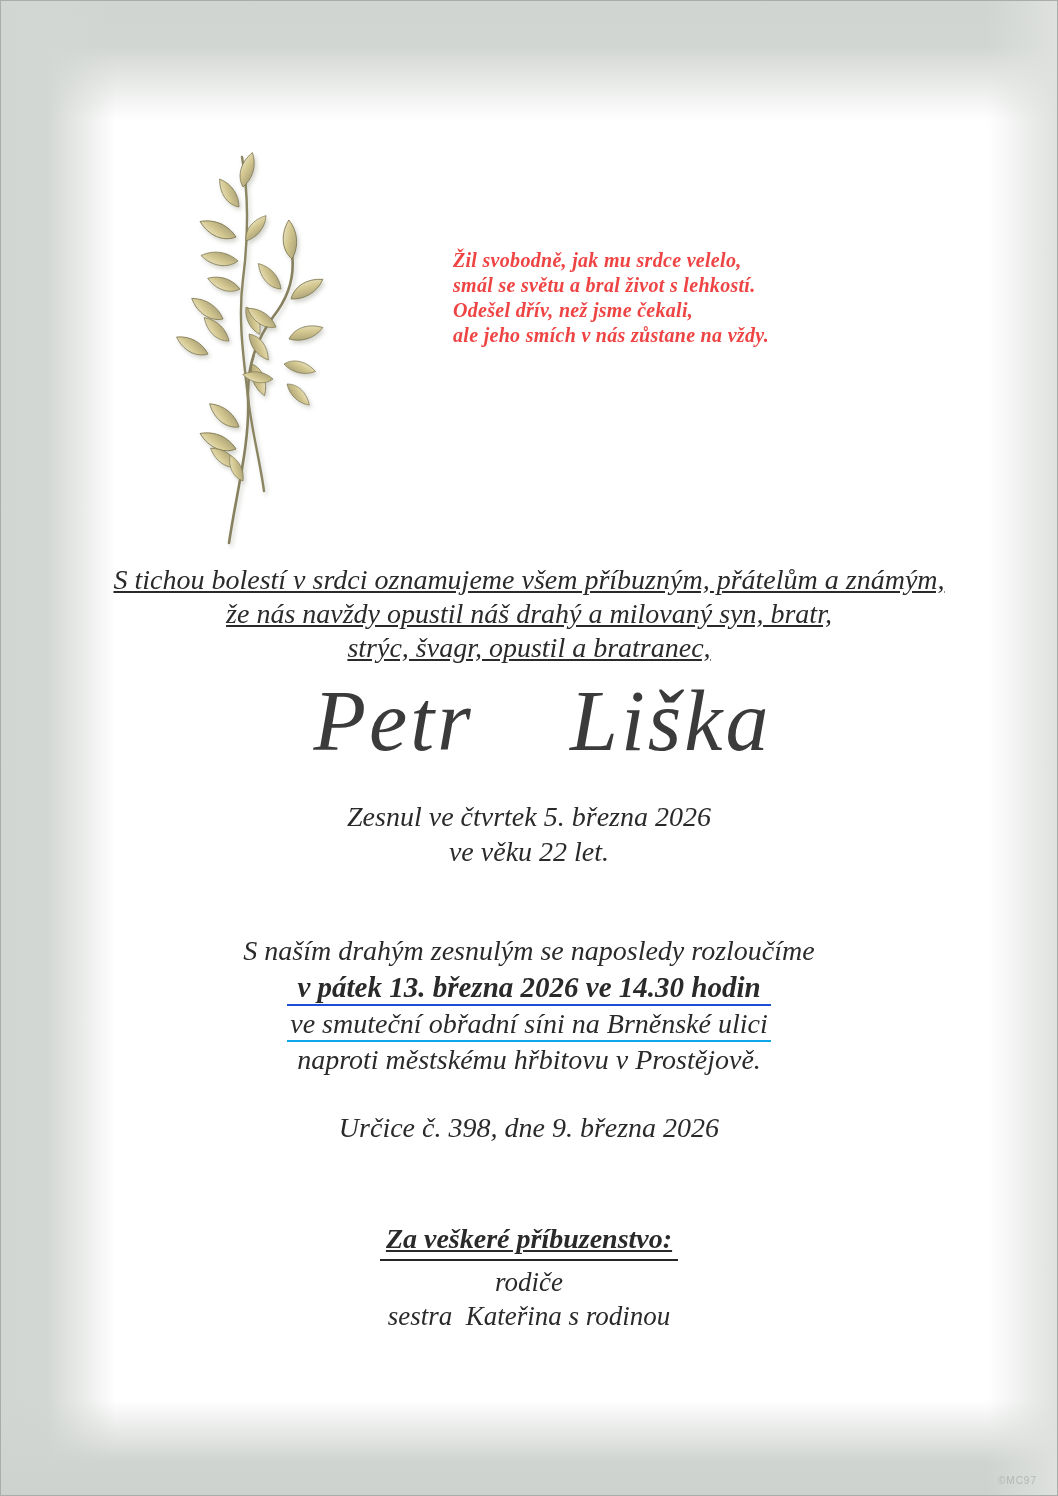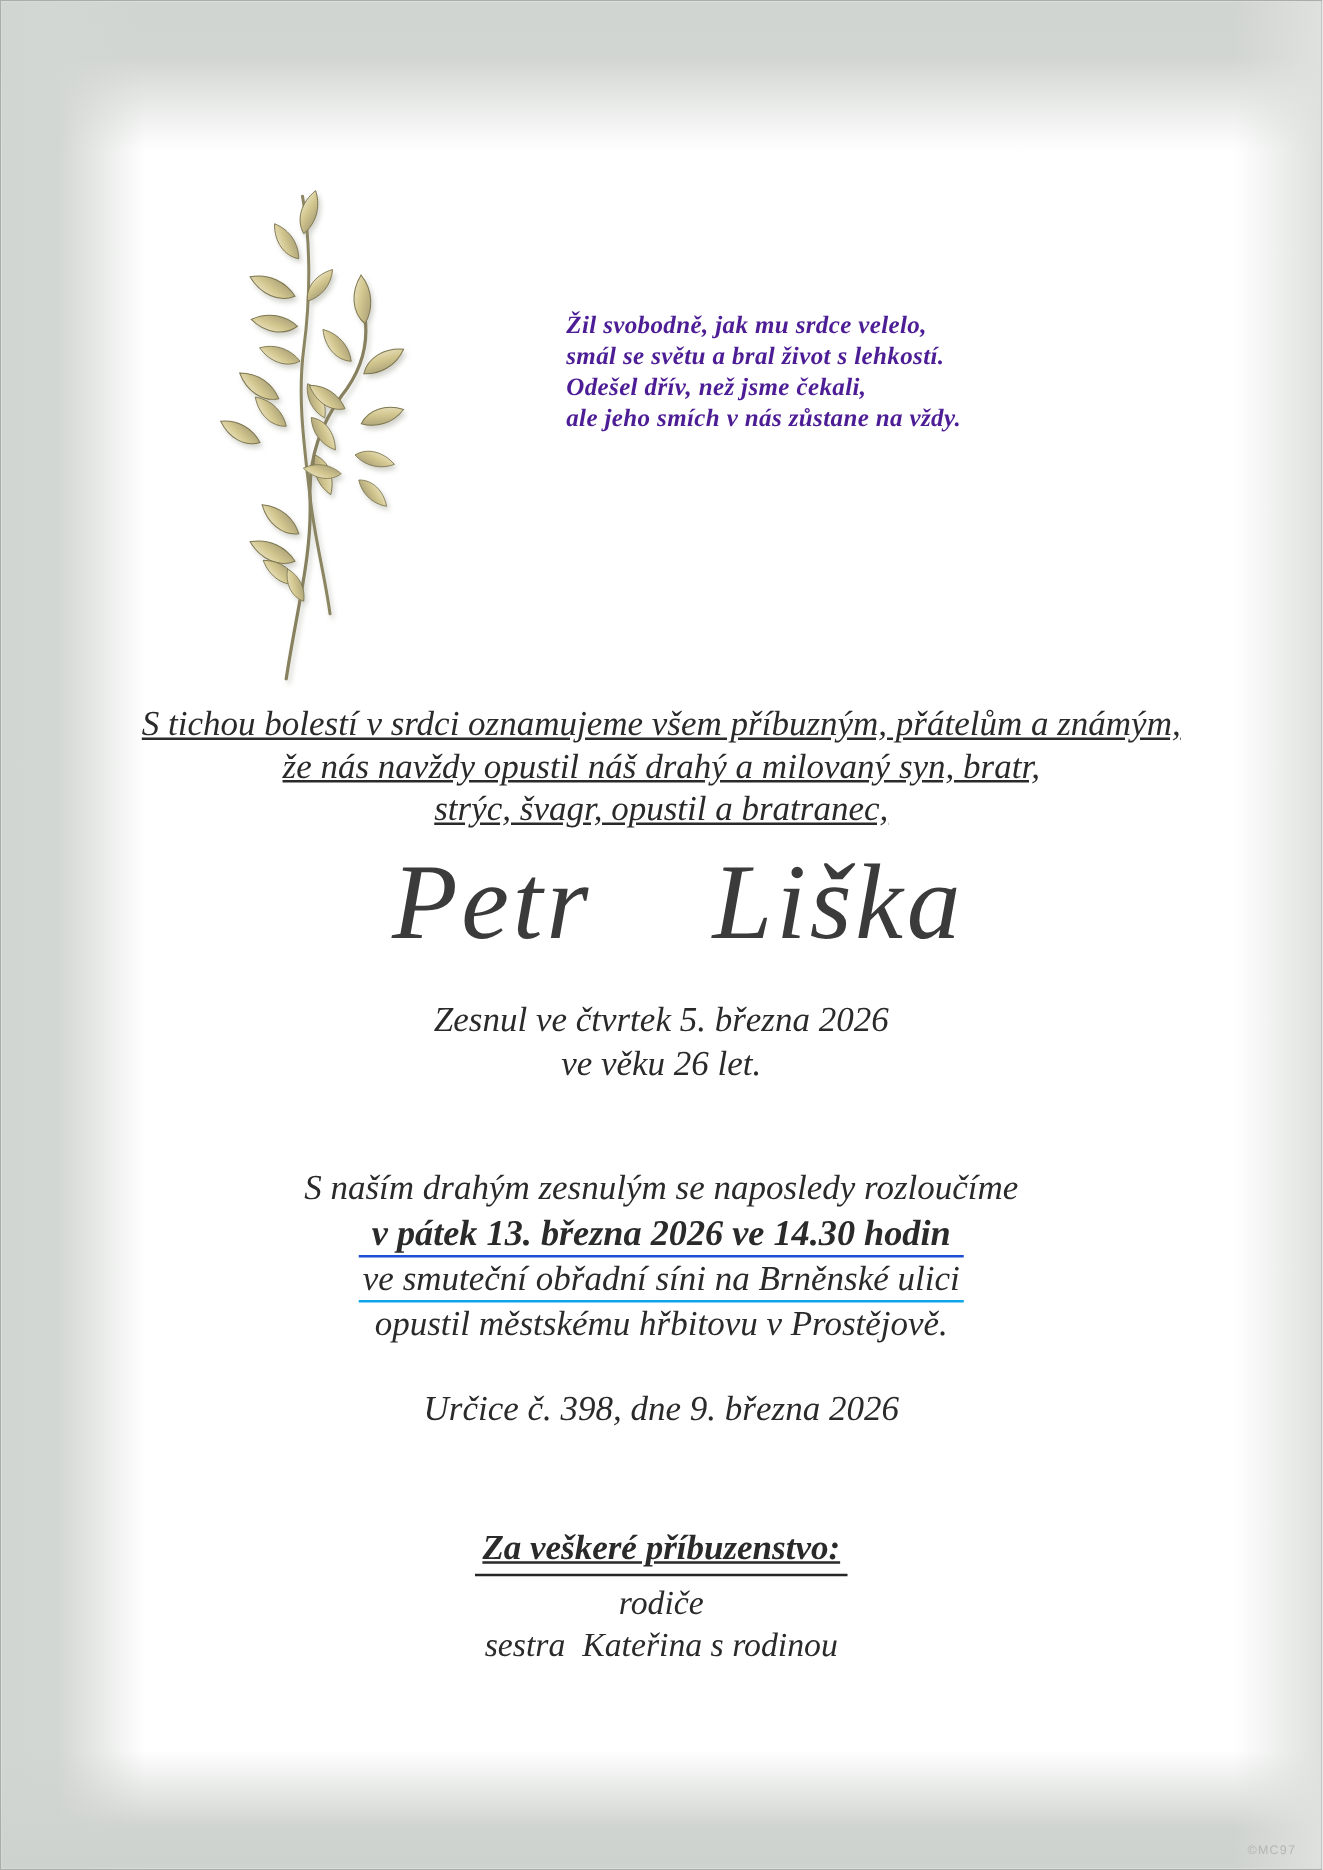--- a/index.html
+++ b/index.html
@@ -45,21 +45,21 @@
 
   
   .poem {
     position: absolute;
     left: 452px; top: 247px;
     font-style: italic;
     font-weight: bold;
     font-size: 20px;
     line-height: 25px;
     letter-spacing: 0.3px;
-    color: #4c1d95;
+    color: #ef4444;
     white-space: nowrap;
   }
 
   
   .main {
     position: absolute;
     left: 0; right: 0; top: 562px;
     text-align: center;
     font-style: italic;
     font-size: 28px;
@@ -173,32 +173,32 @@
         <div>S tichou bolestí v srdci oznamujeme všem příbuzným, přátelům a známým,</div>
         <div>že nás navždy opustil náš drahý a milovaný syn, bratr,</div>
         <div>strýc, švagr, opustil a bratranec,</div>
       </div>
 
 
       <div class="deceased-name">Petr Liška</div>
 
       <div class="death-info">
         <div>Zesnul ve čtvrtek 5. března 2026</div>
-        <div>ve věku 26 let.</div>
+        <div>ve věku 22 let.</div>
       </div>
 
       <div class="farewell">
         <div>S naším drahým zesnulým se naposledy rozloučíme</div>
         <div>
           <span class="farewell-strong u-thick">v pátek 13. března 2026 ve 14.30 hodin</span>
         </div>
         <div>
           <span class="u-thin">ve smuteční obřadní síni na Brněnské ulici</span>
         </div>
-        <div>opustil městskému hřbitovu v Prostějově.</div>
+        <div>naproti městskému hřbitovu v Prostějově.</div>
       </div>
 
       <div class="issued">Určice č. 398, dne 9. března 2026</div>
 
       <div class="mourners">
         <div>
           <span class="mourners-heading">Za veškeré příbuzenstvo:</span>
         </div>
         <div class="mourner-line mourner-first">rodiče</div>
         <div class="mourner-line">sestra  Kateřina s rodinou</div>

